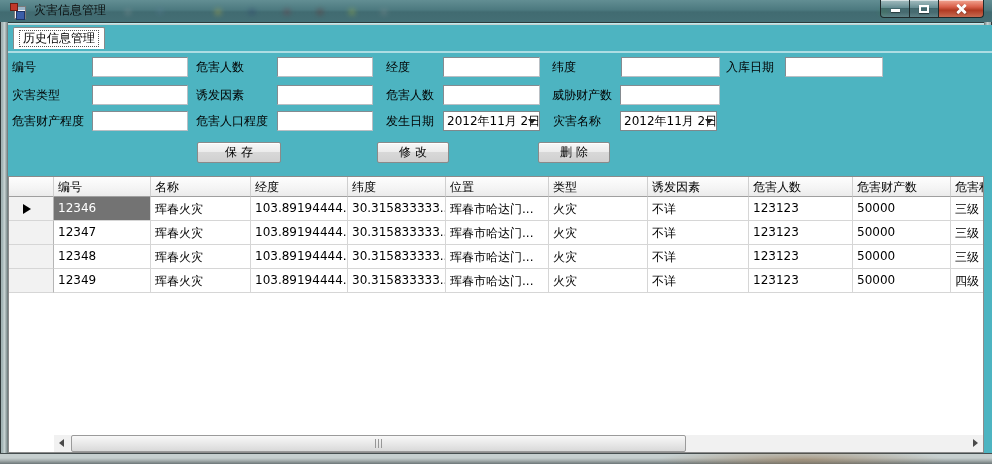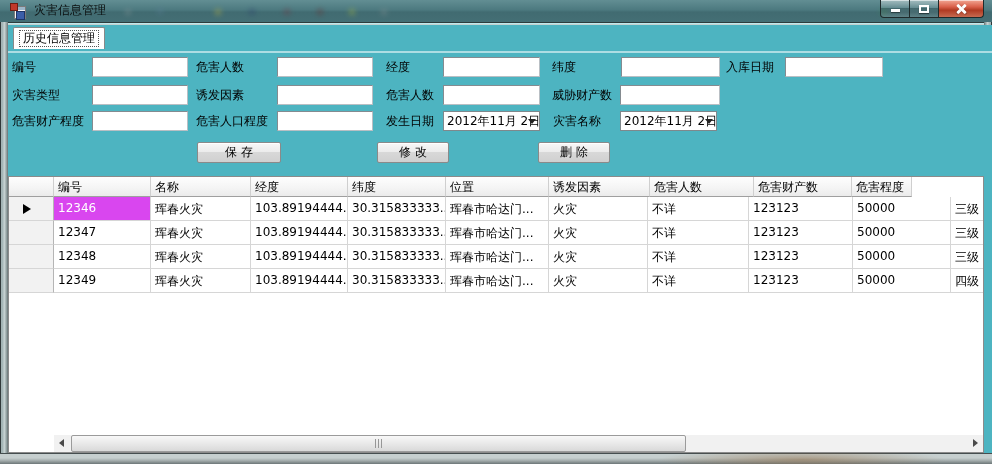--- a/index.html
+++ b/index.html
@@ -74,21 +74,21 @@
         background:#fff;border:1px solid #8b8b8b;overflow:hidden;}
   .ghead,.grow{position:absolute;left:0;display:flex;width:1002px;}
   .ghead{top:0;height:20px;}
   .gh{box-sizing:border-box;height:20px;border-right:1px solid #cfcfcf;border-bottom:1px solid #9f9f9f;
       background:linear-gradient(180deg,#fefefe,#f4f4f4 60%,#ebebeb);padding:2px 0 0 4px;
       white-space:nowrap;overflow:hidden;}
   .grow{height:24px;}
   .gc{box-sizing:border-box;height:24px;border-right:1px solid #d6d6d6;border-bottom:1px solid #d6d6d6;
       background:#fff;padding:4px 0 0 4px;white-space:nowrap;overflow:hidden;}
   .grh{background:#f2f2f2;border-right:1px solid #b5b5b5;position:relative;}
-  .sel{background:#d946ef;color:#fff;}
+  .sel{background:#737373;color:#fff;}
   .arrow{position:absolute;left:14px;top:7px;width:0;height:0;
          border-top:5px solid transparent;border-bottom:5px solid transparent;border-left:8px solid #000;}
   .cw0{width:45px;}.cw1{width:97px;}.cw2{width:100px;}.cw3{width:97px;}.cw4{width:98px;}
   .cw5{width:103px;}.cw6{width:99px;}.cw7{width:101px;}.cw8{width:104px;}.cw9{width:98px;}.cw10{width:60px;}
   
   .hscroll{position:absolute;left:45px;right:0;bottom:0;height:17px;background:#f1f1f1;}
   .sb-btn{position:absolute;top:0;width:17px;height:17px;background:#f1f1f1;}
   .sb-left{left:0;}.sb-right{right:0;}
   .tri-l{position:absolute;left:5px;top:4px;width:0;height:0;border-top:4px solid transparent;
          border-bottom:4px solid transparent;border-right:5px solid #4a4a4a;}
@@ -180,20 +180,21 @@
     <div class="btn" style="left:530px;top:117px;width:72px">删 除</div>
 
     <div class="grid">
       <div class="ghead">
         <div class="gh cw0"></div>
         <div class="gh cw1">编号</div>
         <div class="gh cw2">名称</div>
         <div class="gh cw3">经度</div>
         <div class="gh cw4">纬度</div>
         <div class="gh cw5">位置</div>
+        <div class="gh cw6">类型</div>
         <div class="gh cw7">诱发因素</div>
         <div class="gh cw8">危害人数</div>
         <div class="gh cw9">危害财产数</div>
         <div class="gh cw10">危害程度</div>
       </div>
 
       <div class="grow" style="top:20px">
         <div class="gc grh cw0">
             <span class="arrow"></span>
           </div>

